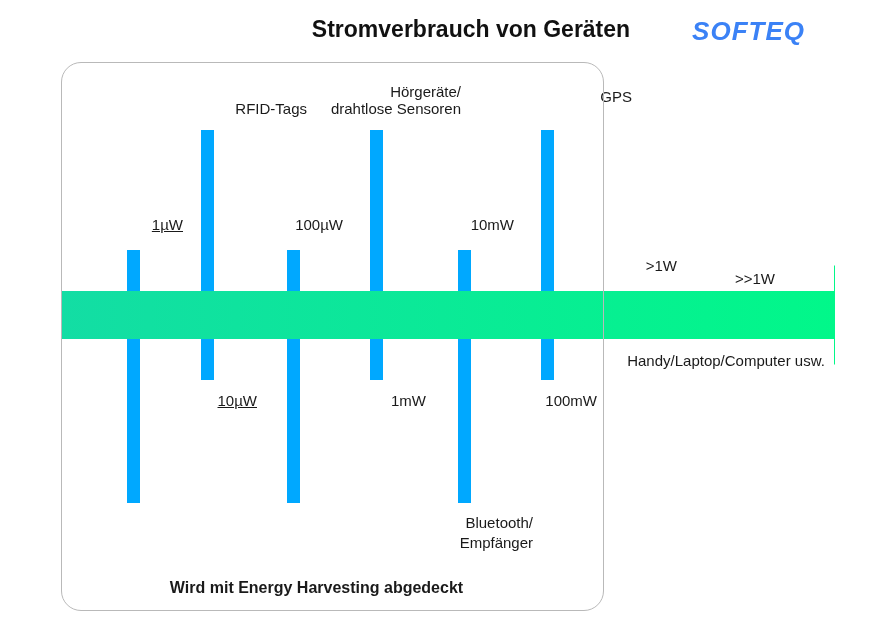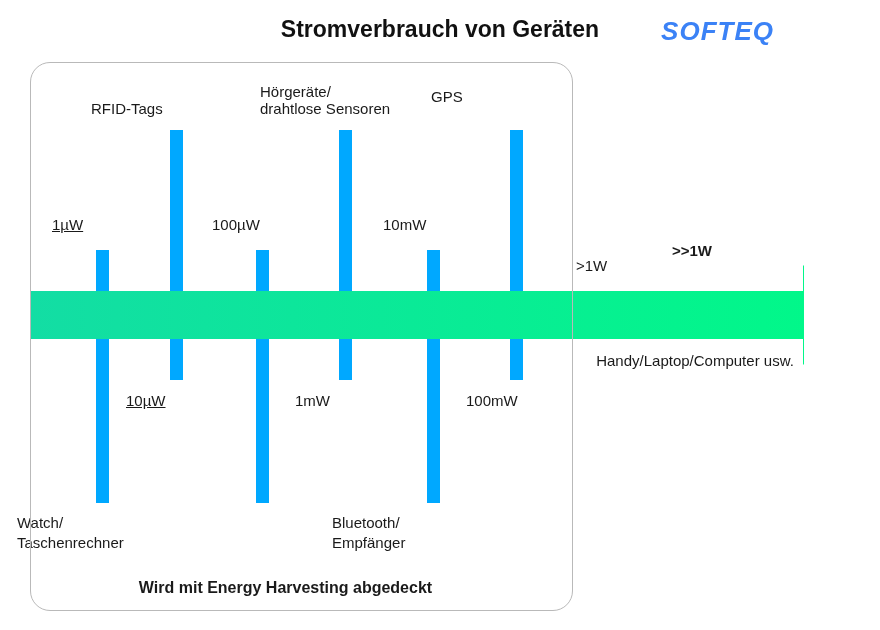--- a/index.html
+++ b/index.html
@@ -5,20 +5,21 @@
   * { margin: 0; padding: 0; box-sizing: border-box; }
   html, body { background: #ffffff; }
   body { font-family: "Liberation Sans", sans-serif; color: #1a1a1a; }
 
   .canvas {
     position: relative;
     width: 804px;
     height: 630px;
     background: #ffffff;
     overflow: hidden;
+    margin-left: 31px;
   }
 
   .title {
     position: absolute;
     left: 0; top: 16px;
     width: 880px;
     text-align: center;
     font-size: 23px;
     font-weight: 700;
     color: #111111;
@@ -67,21 +68,21 @@
   .bar {
     position: absolute;
     width: 13px;
     background: #00A8FF;
     z-index: 2;
   }
 
   .lbl {
     position: absolute;
     font-size: 15px;
-    text-align: left;
+    text-align: right;
     line-height: 17px;
     z-index: 4;
     white-space: nowrap;
   }
   .lbl.dev-bottom { line-height: 19.5px; }
   .lbl.left-align { text-align: center; }
 </style>
 </head>
 <body>
 
@@ -91,28 +92,24 @@
   <div class="logo">SOFTEQ</div>
 
   <div class="arrow"></div>
 
   <div class="eh-box"></div>
   <div class="eh-caption">Wird mit Energy Harvesting abgedeckt</div>
 
   <div class="bar" style="left:96px; top:250px; height:41px;"></div>
   <div class="bar" style="left:96px; top:339px; height:164px;"></div>
   <div class="lbl" style="left:52px; top:216px; width:100px;text-decoration:underline;">1µW</div>
-  <div class="lbl dev-bottom" style="left:17px; top:513px; width:170px;">
-    <span>Watch/</span><br>
-    <span>Taschenrechner</span>
-  </div>
 
   <div class="bar" style="left:170px; top:130px; height:161px;"></div>
   <div class="bar" style="left:170px; top:339px; height:41px;"></div>
-  <div class="lbl" style="left:91px; top:100px; width:170px;">RFID-Tags</div>
+  <div class="lbl" style="left:106px; top:100px; width:170px;">RFID-Tags</div>
   <div class="lbl" style="left:126px; top:392px; width:100px;text-decoration:underline;">10µW</div>
 
   <div class="bar" style="left:256px; top:250px; height:41px;"></div>
   <div class="bar" style="left:256px; top:339px; height:164px;"></div>
   <div class="lbl" style="left:212px; top:216px; width:100px;">100µW</div>
 
   <div class="bar" style="left:339px; top:130px; height:161px;"></div>
   <div class="bar" style="left:339px; top:339px; height:41px;"></div>
   <div class="lbl" style="left:260px; top:83px; width:170px;">
     <span>Hörgeräte/</span><br>
@@ -127,16 +124,16 @@
     <span>Bluetooth/</span><br>
     <span>Empfänger</span>
   </div>
 
   <div class="bar" style="left:510px; top:130px; height:161px;"></div>
   <div class="bar" style="left:510px; top:339px; height:41px;"></div>
   <div class="lbl" style="left:431px; top:88px; width:170px;">GPS</div>
   <div class="lbl" style="left:466px; top:392px; width:100px;">100mW</div>
 
   <div class="lbl" style="left:576px; top:257px; width:70px;">&gt;1W</div>
-  <div class="lbl" style="left:672px; top:242px; width:72px;font-weight:bold;">&gt;&gt;1W</div>
+  <div class="lbl" style="left:672px; top:270px; width:72px;">&gt;&gt;1W</div>
   <div class="lbl left-align" style="left:580px; top:352px; width:230px;">Handy/Laptop/Computer usw.</div>
 
 </div>
 
 </body></html>

